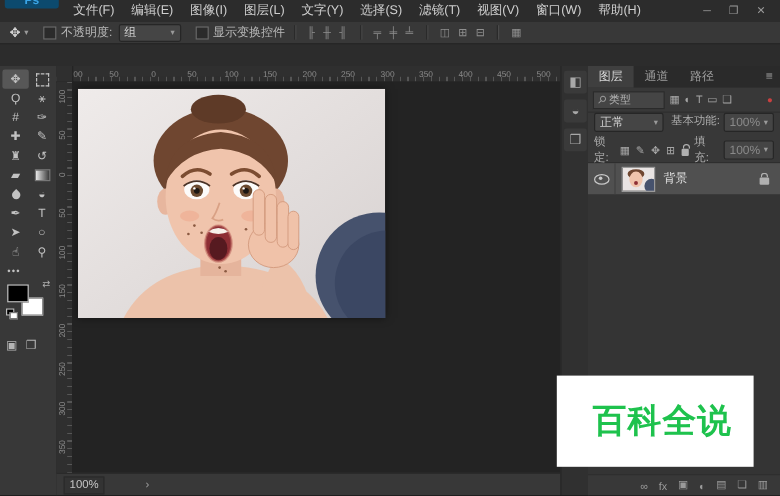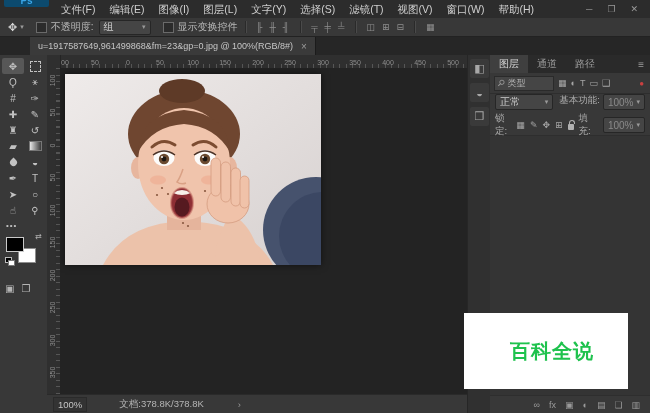--- a/index.html
+++ b/index.html
@@ -100,21 +100,21 @@
   .eyeic::after{content:"";position:absolute;left:3px;top:1.2px;width:3px;height:3px;background:#c9c9c9;border-radius:50%;}
   .thumb{width:26px;height:19px;border:1px solid #9a9a9a;margin:0 7px 0 5px;display:block;}
   .layername{font-size:10px;color:#dedede;}
   .layerlock{margin-left:auto;margin-right:9px;}
   .panel-rest{flex:1;background:#343434;}
   .pbottom{height:17px;display:flex;align-items:center;justify-content:flex-end;gap:9px;padding-right:10px;
            color:#9a9a9a;font-size:9px;border-top:1px solid #2e2e2e;background:#383838;flex:none;}
   
   .watermark{position:absolute;left:464px;top:313px;width:164px;height:76px;background:#ffffff;z-index:9;
              display:flex;flex-direction:column;align-items:center;justify-content:center;}
-  .wm-title{font-size:20px;font-weight:bold;color:#1ec24d;letter-spacing:1px;line-height:1;margin-left:12px;}
+  .wm-title{font-size:28px;font-weight:bold;color:#1ec24d;letter-spacing:1px;line-height:1;margin-left:12px;}
   .wm-sub{font-size:15px;color:#9c9c9c;margin-top:5px;letter-spacing:1px;line-height:1;}
 </style>
 </head>
 <body>
 
 <div class="win">
 
   <div class="menubar">
     <div class="pslogo">Ps</div>
     <span class="menu-item">文件(F)</span>
@@ -154,26 +154,20 @@
     <span class="align-ic">╪</span>
     <span class="align-ic">╧</span>
     <span class="vsep"></span>
     <span class="align-ic">◫</span>
     <span class="align-ic">⊞</span>
     <span class="align-ic">⊟</span>
     <span class="vsep"></span>
     <span class="align-ic">▦</span>
   </div>
 
-  <div class="tabbar">
-    <div class="doctab">
-      <span>u=1917587649,961499868&amp;fm=23&amp;gp=0.jpg @ 100%(RGB/8#)</span>
-      <span class="tabclose">×</span>
-    </div>
-  </div>
 
   <div class="toolbar">
     <div class="tools">
       <span class="tool sel">✥</span>
       <span class="tool">
           <span class="marquee-sq"></span>
         </span>
       <span class="tool">Ϙ</span>
       <span class="tool">⚹</span>
       <span class="tool">#</span>
@@ -294,21 +288,20 @@
       <ellipse cx="163" cy="130" rx="21" ry="19"></ellipse>
       <rect x="146" y="84" width="9.5" height="38" rx="4.7"></rect>
       <rect x="156" y="88" width="9.5" height="40" rx="4.7"></rect>
       <rect x="166" y="94" width="9.5" height="38" rx="4.7"></rect>
       <rect x="175" y="102" width="9" height="32" rx="4.5"></rect>
     </g>
   </svg>
 
   <div class="statusbar">
     <span class="zoomfield">100%</span>
-    <span class="docinfo">文档:378.8K/378.8K</span>
     <span class="sb-chevron">›</span>
   </div>
 
   <div class="dockstrip">
     <div class="dock-tile">◧</div>
     <div class="dock-tile">◒</div>
     <div class="dock-tile">❒</div>
   </div>
 
   <div class="panel">
@@ -347,20 +340,34 @@
       <span class="lockic-g">✎</span>
       <span class="lockic-g">✥</span>
       <span class="lockic-g">⊞</span>
       <span class="csslock"></span>
       <span class="filllabel">填充:</span>
       <span class="select fillsel">
         <span>100%</span>
         <span class="ddarrow">▾</span>
       </span>
     </div>
+    <div class="layer-row">
+      <span class="eyecell">
+          <span class="eyeic"></span>
+        </span>
+      <svg class="thumb" viewBox="0 0 26 19" xmlns="http://www.w3.org/2000/svg">
+        <rect width="26" height="19" fill="#e9e4e3"></rect>
+        <circle cx="24" cy="15" r="6" fill="#46526d"></circle>
+        <ellipse cx="11" cy="5" rx="7" ry="4" fill="#6f4630"></ellipse>
+        <ellipse cx="11" cy="9.5" rx="5.5" ry="6.5" fill="#f0c4ac"></ellipse>
+        <circle cx="11" cy="12.5" r="1.6" fill="#8d2e34"></circle>
+      </svg>
+      <span class="layername">背景</span>
+      <span class="csslock layerlock"></span>
+    </div>
     <div class="panel-rest"></div>
     <div class="pbottom">
       <span>∞</span>
       <span>fx</span>
       <span>▣</span>
       <span>◐</span>
       <span>▤</span>
       <span>❏</span>
       <span>▥</span>
     </div>

